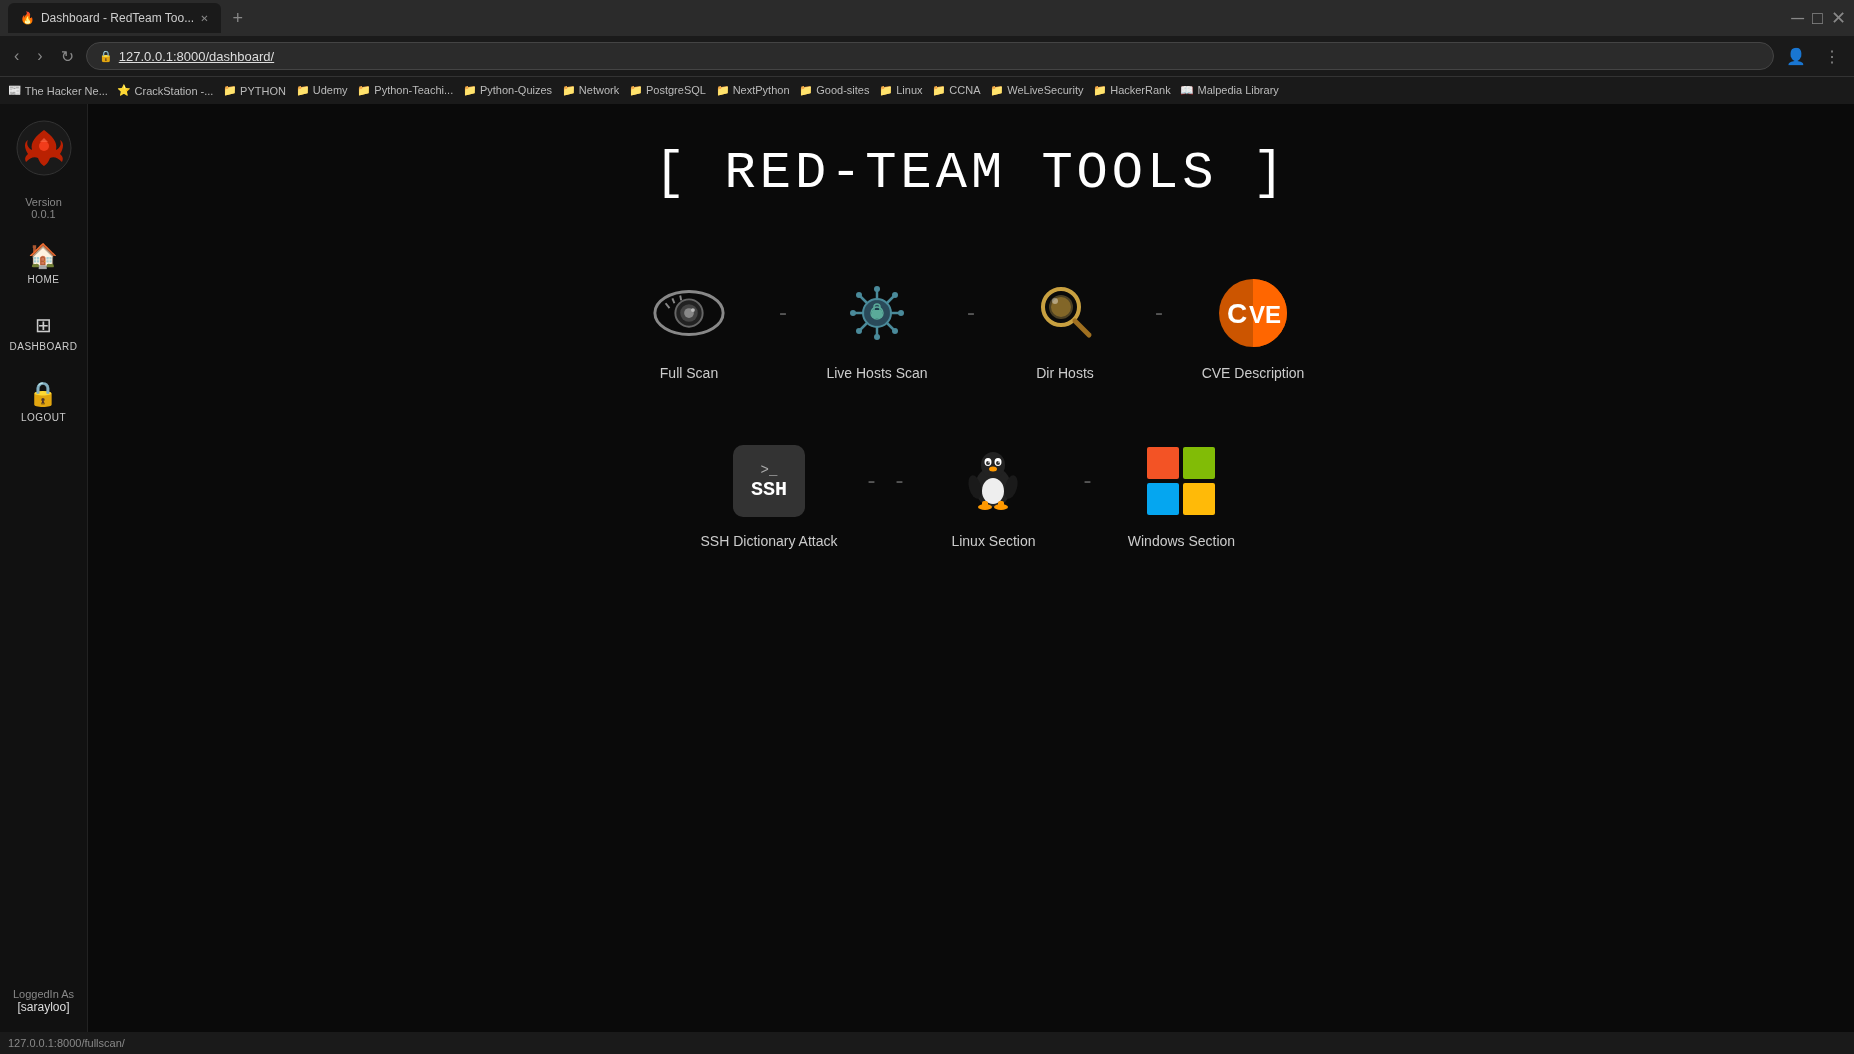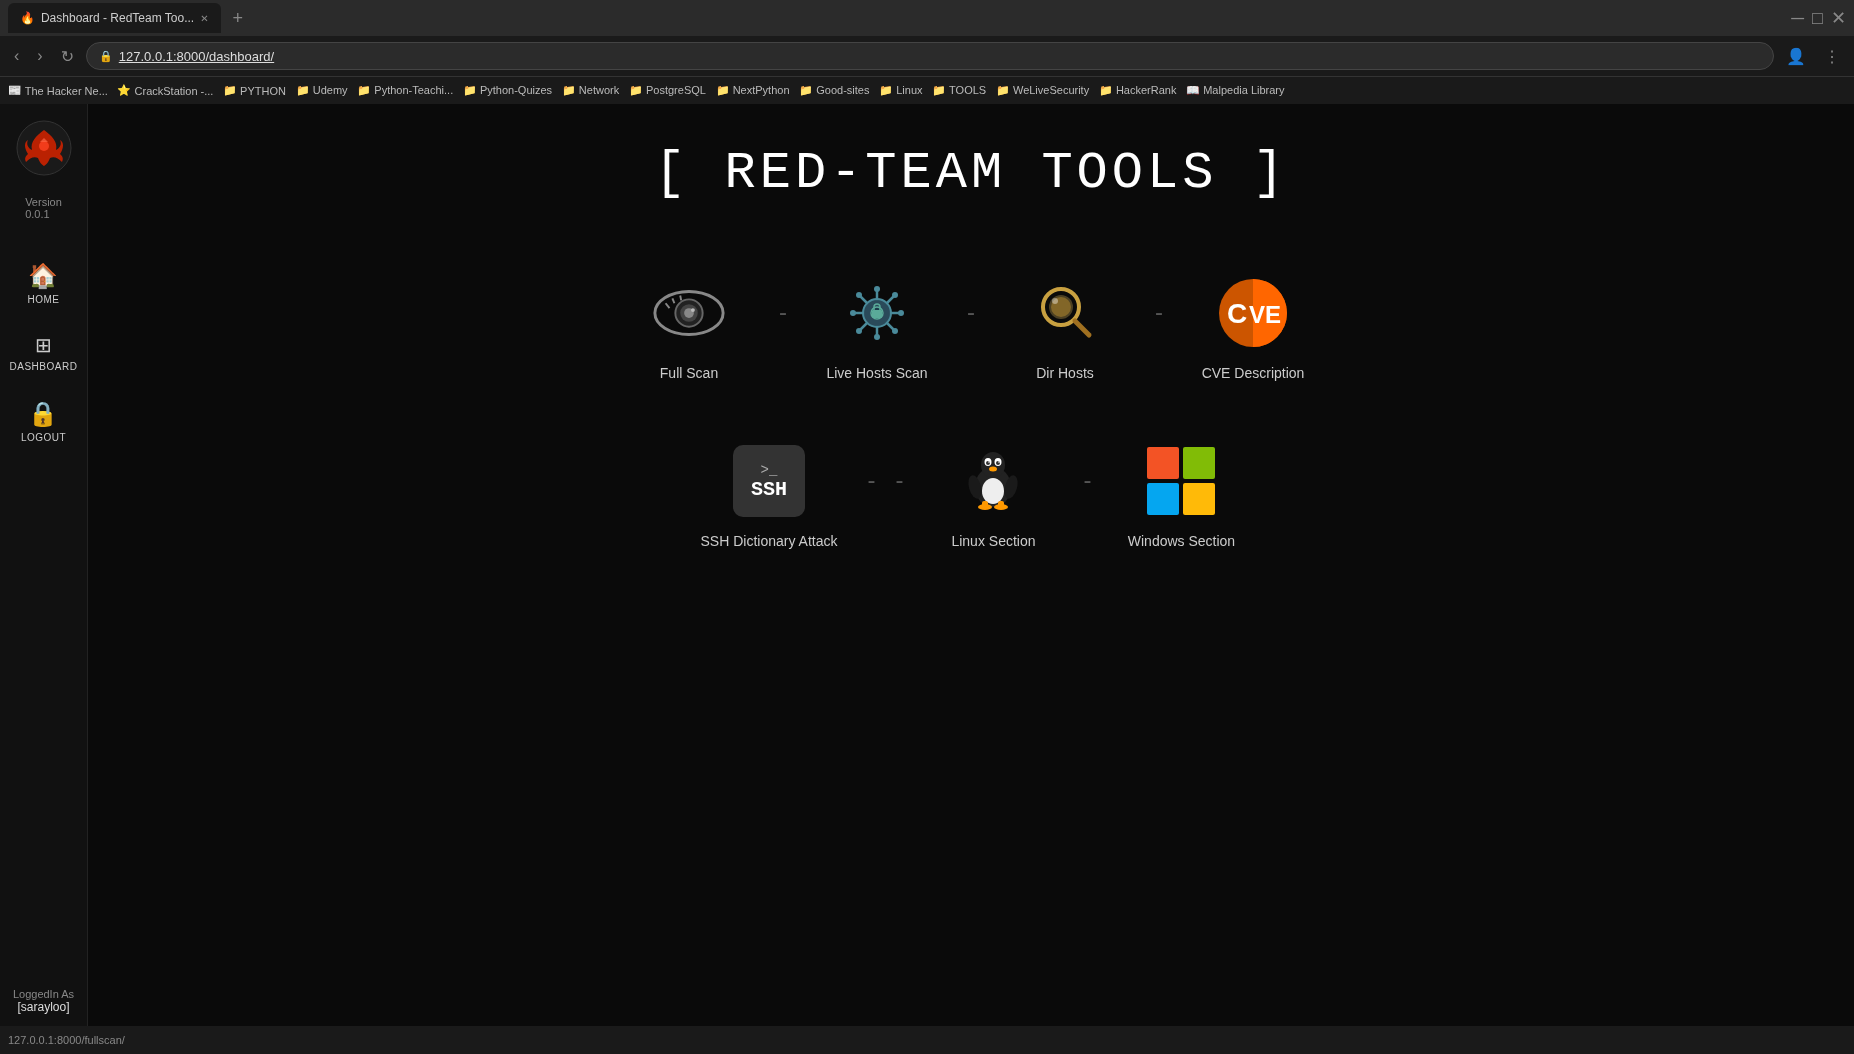--- a/index.html
+++ b/index.html
@@ -139,21 +139,22 @@
 
     .sidebar-logo {
       width: 56px;
       height: 56px;
       margin-bottom: 8px;
     }
 
     .sidebar-version {
       font-size: 11px;
       color: #888;
-      margin-bottom: 24px;
+      text-align: center;
+      margin-bottom: 4px;
     }
 
     .sidebar-nav-item {
       display: flex;
       flex-direction: column;
       align-items: center;
       gap: 4px;
       width: 100%;
       padding: 10px 4px;
       cursor: pointer;
@@ -397,21 +398,21 @@
     <div class="bookmark-item">
       <span style="font-size:11px;color:#bbb;">📁 NextPython</span>
     </div>
     <div class="bookmark-item">
       <span style="font-size:11px;color:#bbb;">📁 Good-sites</span>
     </div>
     <div class="bookmark-item">
       <span style="font-size:11px;color:#bbb;">📁 Linux</span>
     </div>
     <div class="bookmark-item">
-      <span style="font-size:11px;color:#bbb;">📁 TOOLS</span>
+      <span style="font-size:11px;color:#bbb;">📁 CCNA</span>
     </div>
     <div class="bookmark-item">
       <span style="font-size:11px;color:#bbb;">📁 WeLiveSecurity</span>
     </div>
     <div class="bookmark-item">
       <span style="font-size:11px;color:#bbb;">📁 HackerRank</span>
     </div>
     <div class="bookmark-item">
       <span style="font-size:11px;color:#bbb;">📖 Malpedia Library</span>
     </div>
@@ -628,15 +629,15 @@
           <span class="tool-label">Windows Section</span>
         </div>
 
       </div>
 
     </div>
   </div>
 
 </div>
 
-<div style="position:fixed;bottom:0;left:0;right:0;background:#1a1a1a;height:28px;display:flex;align-items:center;padding:0 8px;font-size:11px;color:#888;z-index:1000;">
+<div style="position:fixed;bottom:0;left:0;right:0;background:#1a1a1a;height:22px;display:flex;align-items:center;padding:0 8px;font-size:11px;color:#888;z-index:1000;">
   <span>127.0.0.1:8000/fullscan/</span>
 </div>
 
 </body></html>

